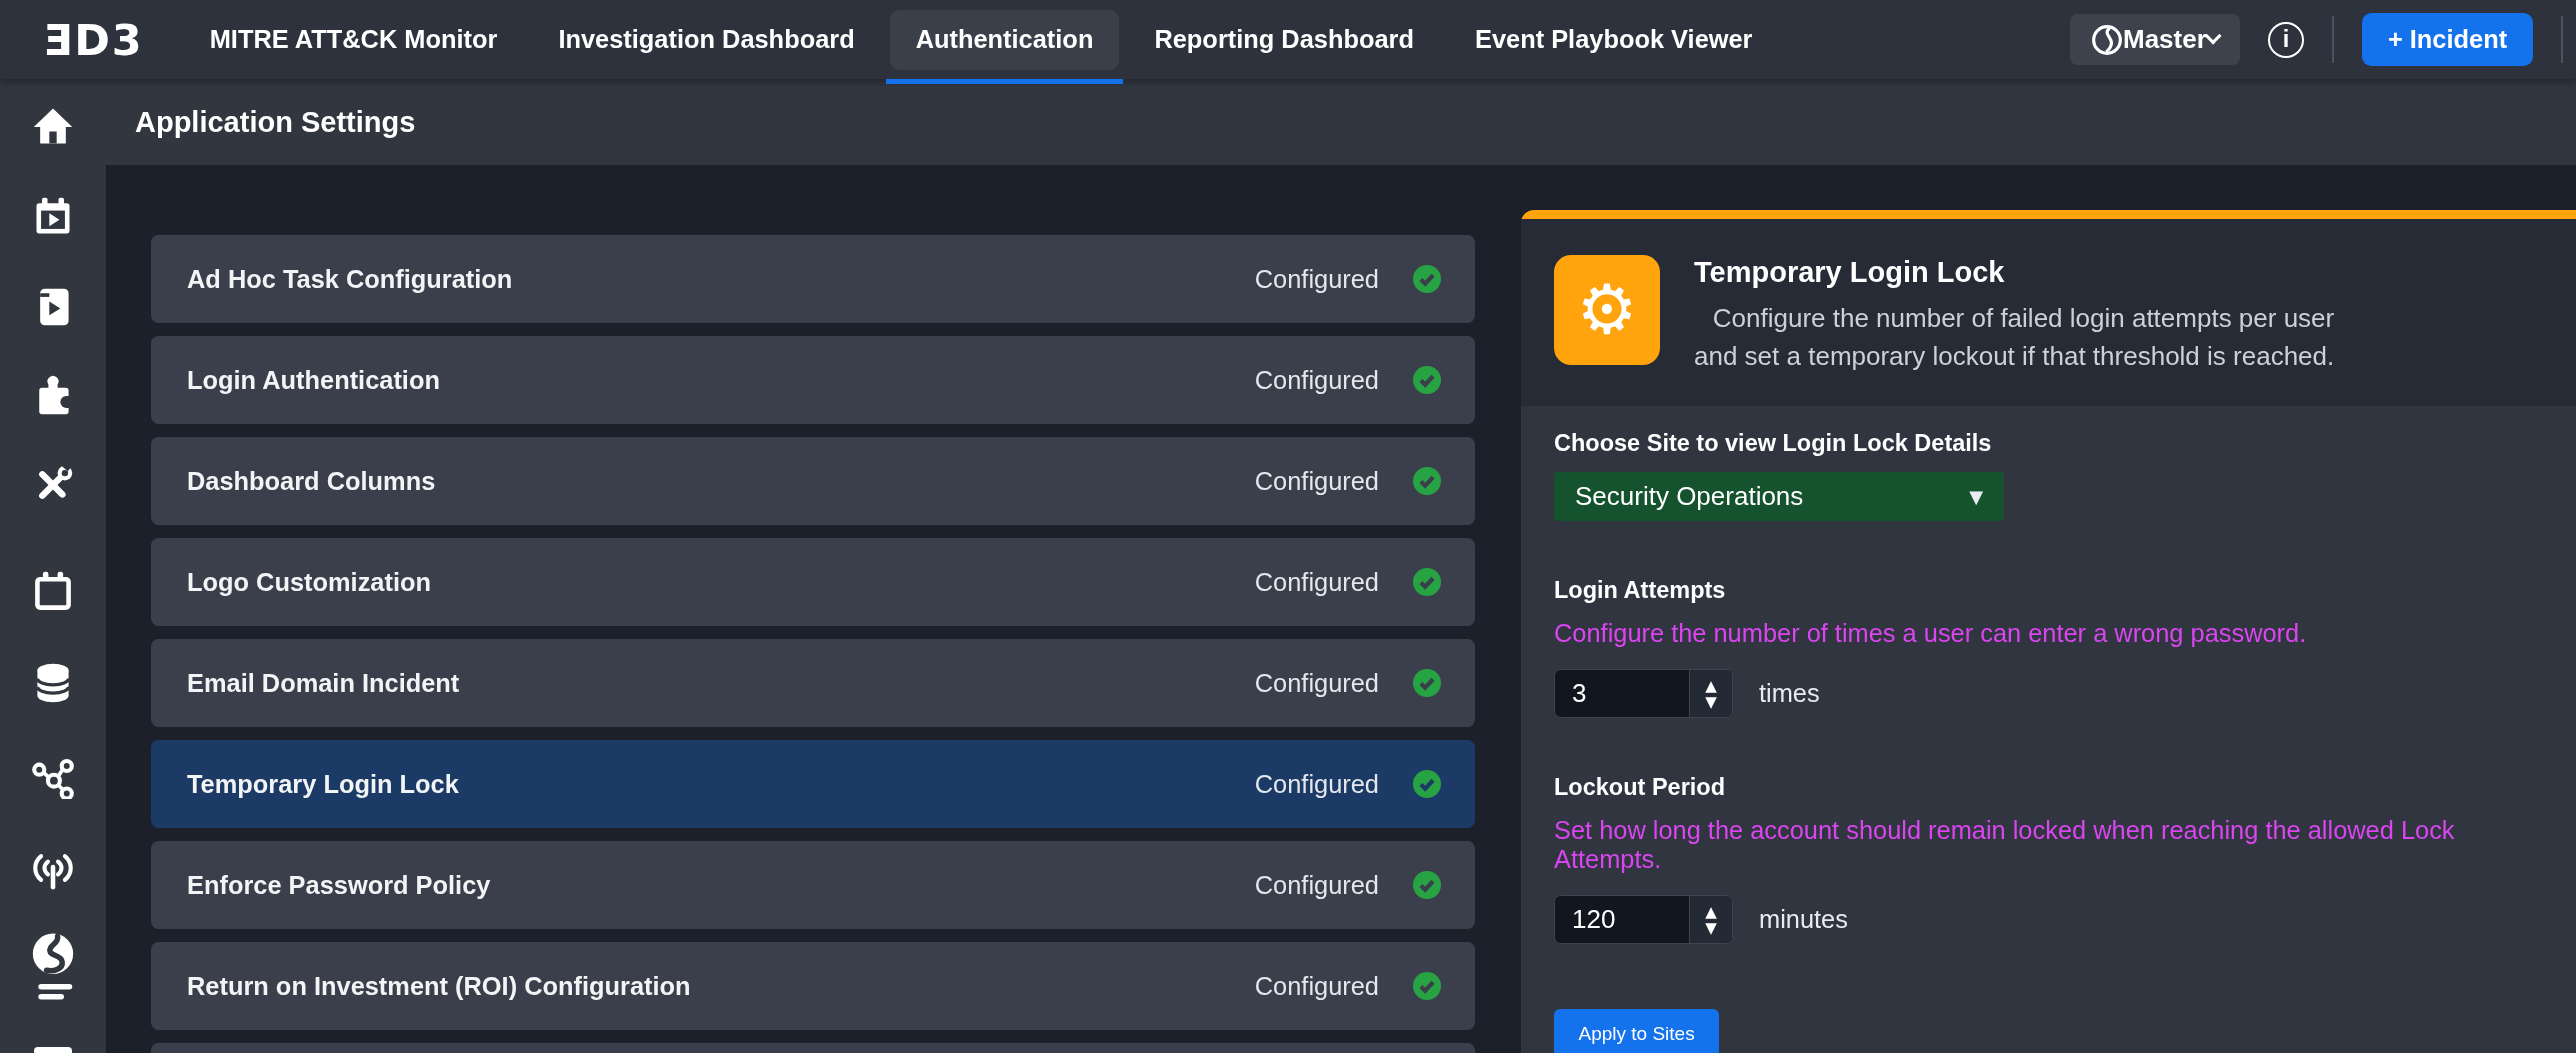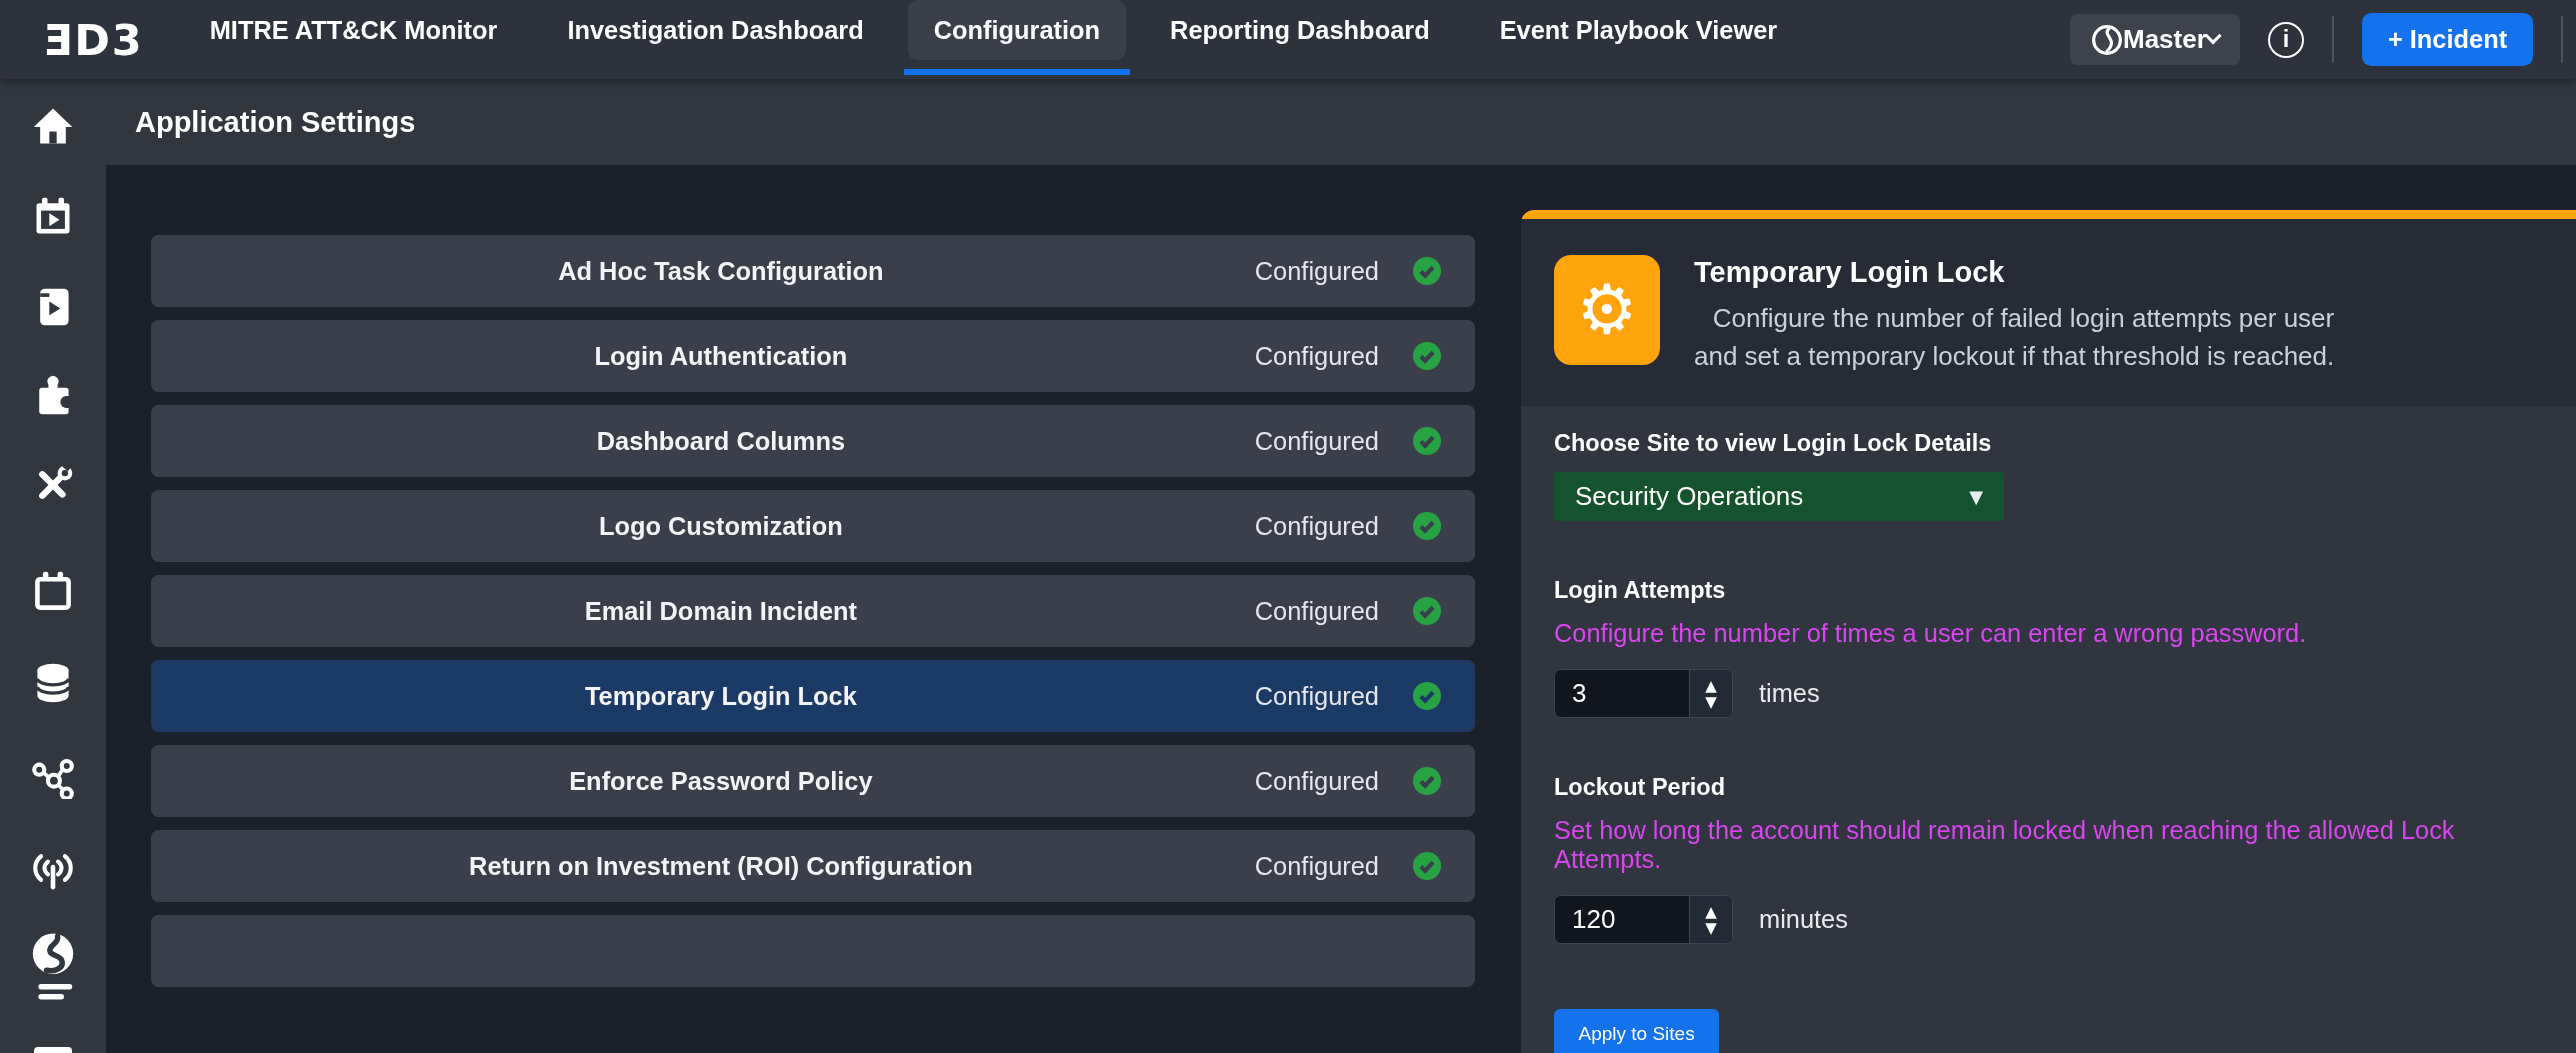--- a/index.html
+++ b/index.html
@@ -11,21 +11,21 @@
   html,body{width:2576px; height:1054px;}
   body{
     position:relative; overflow:hidden; background:var(--content);
     font-family:"Liberation Sans","DejaVu Sans",sans-serif; color:#fff;
   }
 
   
   .navbar{position:absolute; top:0; left:0; right:0; height:79px; background:var(--navbar);
     display:flex; align-items:center; z-index:30; box-shadow:0 2.8px 7.5px rgba(0,0,0,.35);}
   .logo{margin-left:43px; font-size:43px; font-weight:800; letter-spacing:1.9px; color:#fff; font-family:"DejaVu Sans","Liberation Sans",sans-serif;}
-  .nav-items{display:flex; align-items:flex-start; margin-left:40px; gap:18px; height:100%;}
+  .nav-items{display:flex; align-items:center; margin-left:40px; gap:9px; height:100%;}
   .nav-item{position:relative; height:60px; display:flex; align-items:center; padding:0 26px;
     font-size:25.4px; font-weight:700; color:#fff; border-radius:9.4px; cursor:pointer; white-space:nowrap;}
   .nav-item.active{background:#3a3f49;}
   .nav-item.active::after{content:""; position:absolute; left:-3.8px; right:-3.8px; top:calc(100% + 9.4px);
     height:5.6px; background:var(--blue);}
   .navbar-right{margin-left:auto; display:flex; align-items:center; gap:28px; margin-right:13px;}
   .master-btn{background:#3d424c; border-radius:7.5px; height:51px; padding:0 21px;
     display:flex; align-items:center; font-size:26px; font-weight:700; cursor:pointer;}
   .chev{width:12.2px; height:12.2px; border-right:3.8px solid #fff; border-bottom:3.8px solid #fff;
     transform:rotate(45deg); margin-top:-6.6px;}
@@ -45,22 +45,22 @@
   .side-icon{position:absolute; left:31px; width:44px; height:44px; cursor:pointer;}
   .side-icon svg{display:block; width:100%; height:100%;}
   .icon-partial{position:absolute; left:34px; top:968px; width:38px; height:13px;
     background:#fff; border-radius:3.8px 3.8px 0 0;}
 
   
   .content{position:absolute; top:165px; left:106px; right:0; bottom:0; background:var(--content); z-index:4;}
 
   
   .settings-list{position:absolute; left:151px; top:235px; width:1324px; z-index:7;}
-  .settings-row{height:72px; background:var(--card); border-radius:7.5px; margin-bottom:13px;
-    display:flex; align-items:center; padding:0 34px 0 36px; cursor:pointer; color:#3a3f4b;text-align:center;}
+  .settings-row{height:88px; background:var(--card); border-radius:7.5px; margin-bottom:13px;
+    display:flex; align-items:center; padding:0 34px 0 36px; cursor:pointer; color:#3a3f4b;}
   .settings-row.selected{background:var(--sel); color:#1c3a66;}
   .row-label{flex:1; font-size:25.4px; font-weight:700; color:#f2f4f6;}
   .row-status{font-size:25.4px; color:#e4e7ec; margin-right:34px;}
   .check-icon{width:28px; height:28px; display:block;}
 
   
   .detail-panel{position:absolute; left:1521px; top:210px; right:0; bottom:0;
     border-top-left-radius:13px; overflow:hidden; z-index:8; display:flex; flex-direction:column;}
   .accent-bar{height:8.5px; background:var(--orange); flex:none;}
   .panel-header{height:187px; background:var(--panel-head); flex:none;
@@ -95,21 +95,21 @@
 <div class="navbar">
   <div class="logo">ƎD3</div>
   <div class="nav-items">
     <div class="nav-item">
         <span>MITRE ATT&amp;CK Monitor</span>
       </div>
     <div class="nav-item">
         <span>Investigation Dashboard</span>
       </div>
     <div class="nav-item active">
-        <span>Configuration</span>
+        <span>Authentication</span>
       </div>
     <div class="nav-item">
         <span>Reporting Dashboard</span>
       </div>
     <div class="nav-item">
         <span>Event Playbook Viewer</span>
       </div>
   </div>
   <div class="navbar-right">
     <div class="master-btn">

